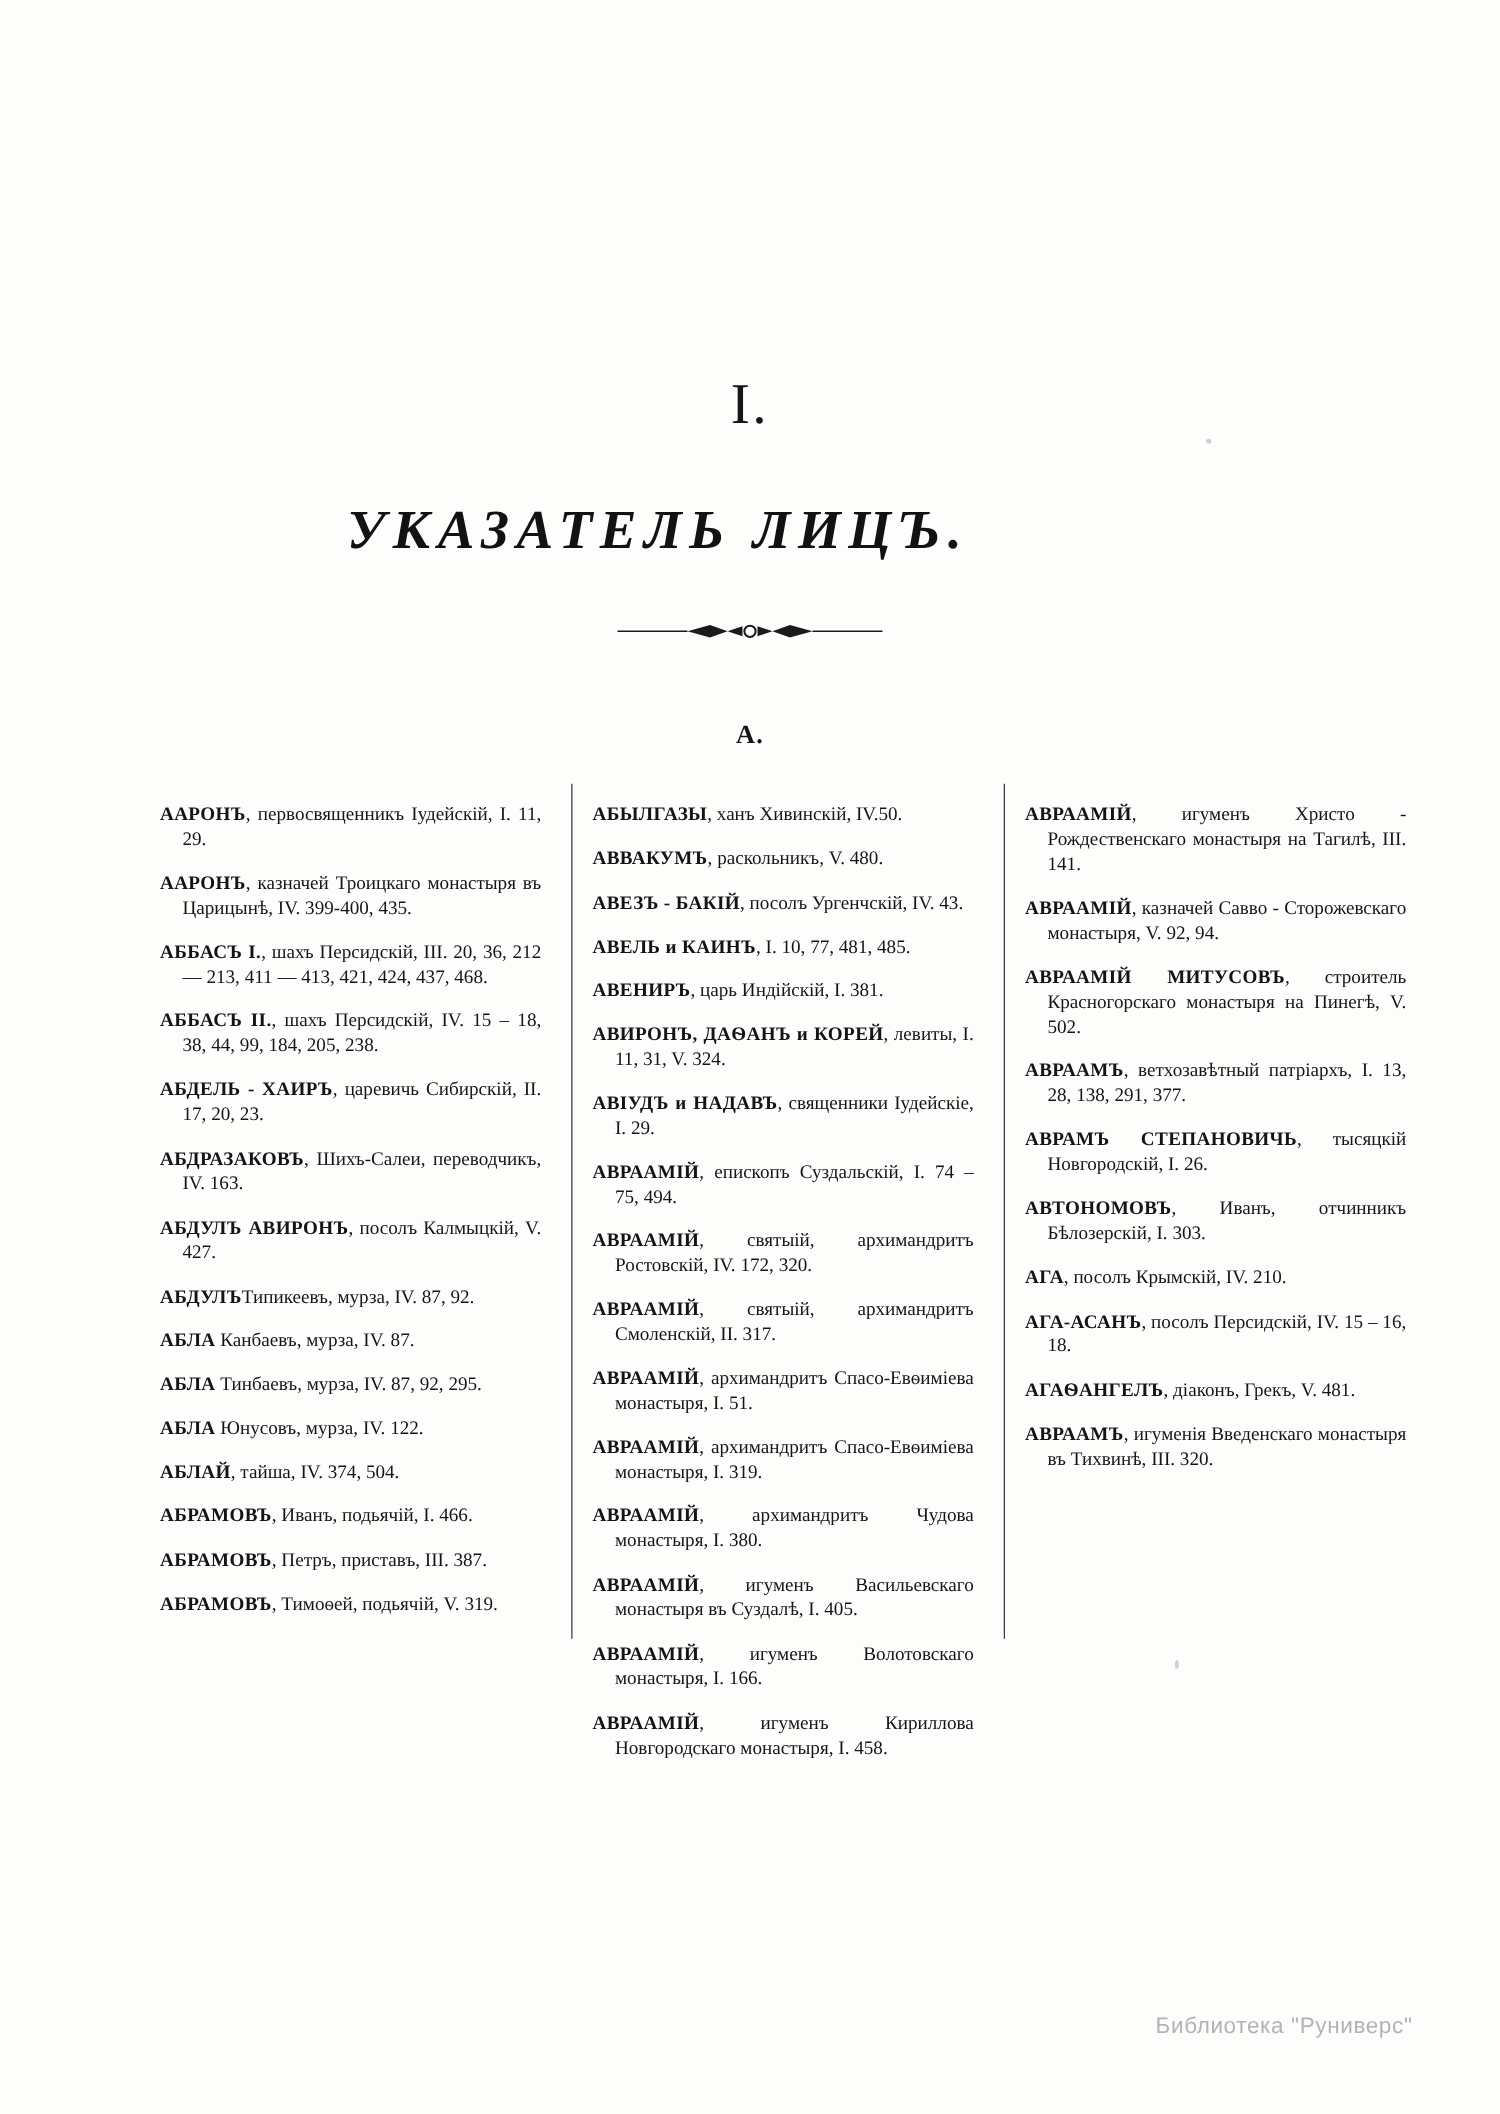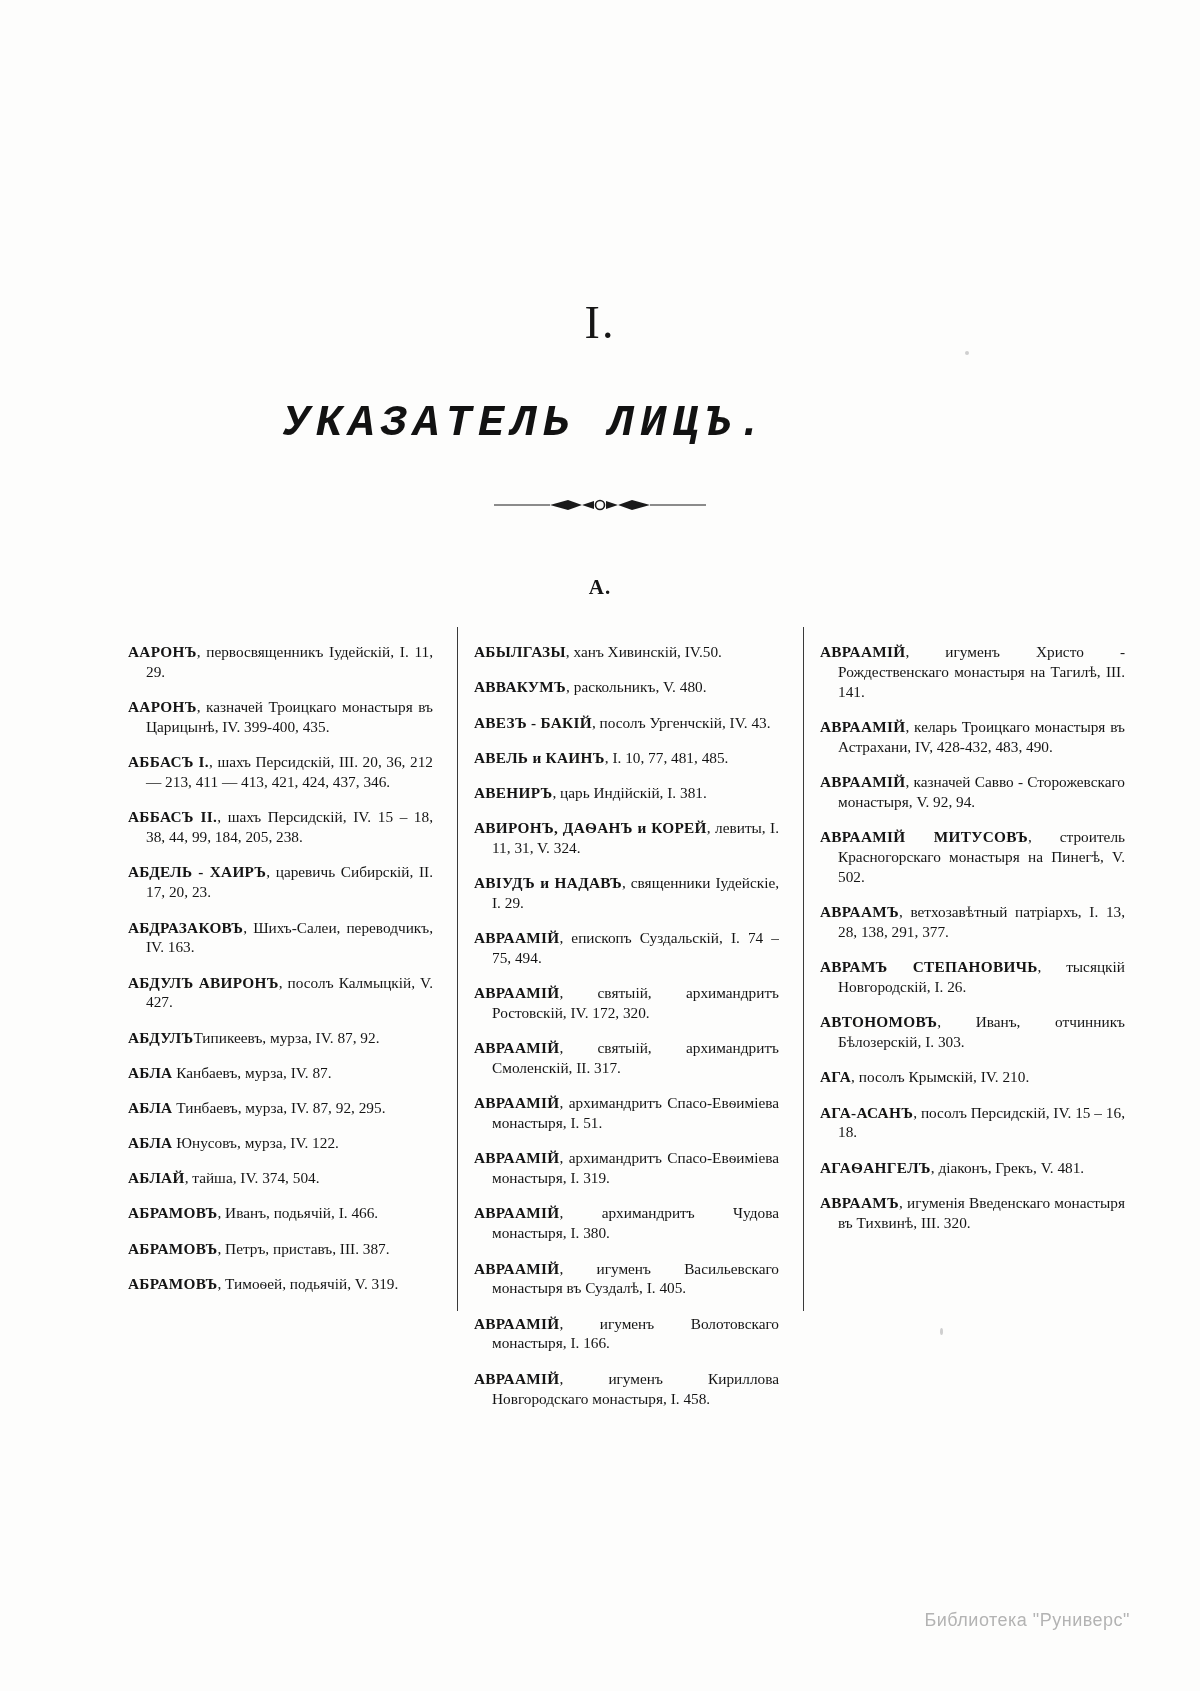--- a/index.html
+++ b/index.html
@@ -32,21 +32,21 @@
     font-size: 46px;
     letter-spacing: 2px;
     color: #161616;
   }
   .main-title {
     position: absolute;
     top: 398px;
     left: 0;
     width: 1053px;
     text-align: center;
-    font-family: Liberation Mono, monospace;
+    font-family: Liberation Serif, serif;
     font-weight: bold;
     font-style: italic;
     font-size: 44px;
     letter-spacing: 6px;
     color: #121212;
   }
   .ornament {
     position: absolute;
     top: 496px;
     left: 0;
@@ -140,21 +140,21 @@
       <line x1="160" y1="9" x2="216" y2="9" stroke="#1a1a1a" stroke-width="1.2"></line>
     </svg>
   </div>
 
   <div class="letter-heading">А.</div>
 
   <div class="columns">
     <div class="column">
         <p class="entry"><b>ААРОНЪ</b><span>, первосвященникъ Іудейскій, I. 11, 29.</span></p>
         <p class="entry"><b>ААРОНЪ</b><span>, казначей Троицкаго монастыря въ Царицынѣ, IV. 399-400, 435.</span></p>
-        <p class="entry"><b>АББАСЪ I.</b><span>, шахъ Персидскій, III. 20, 36, 212 — 213, 411 — 413, 421, 424, 437, 346.</span></p>
+        <p class="entry"><b>АББАСЪ I.</b><span>, шахъ Персидскій, III. 20, 36, 212 — 213, 411 — 413, 421, 424, 437, 468.</span></p>
         <p class="entry"><b>АББАСЪ II.</b><span>, шахъ Персидскій, IV. 15 – 18, 38, 44, 99, 184, 205, 238.</span></p>
         <p class="entry"><b>АБДЕЛЬ - ХАИРЪ</b><span>, царевичь Сибирскій, II. 17, 20, 23.</span></p>
         <p class="entry"><b>АБДРАЗАКОВЪ</b><span>, Шихъ-Салеи, переводчикъ, IV. 163.</span></p>
         <p class="entry"><b>АБДУЛЪ АВИРОНЪ</b><span>, посолъ Калмыцкій, V. 427.</span></p>
         <p class="entry"><b>АБДУЛЪ</b><span>Типикеевъ, мурза, IV. 87, 92.</span></p>
         <p class="entry"><b>АБЛА</b><span> Канбаевъ, мурза, IV. 87.</span></p>
         <p class="entry"><b>АБЛА</b><span> Тинбаевъ, мурза, IV. 87, 92, 295.</span></p>
         <p class="entry"><b>АБЛА</b><span> Юнусовъ, мурза, IV. 122.</span></p>
         <p class="entry"><b>АБЛАЙ</b><span>, тайша, IV. 374, 504.</span></p>
         <p class="entry"><b>АБРАМОВЪ</b><span>, Иванъ, подьячій, I. 466.</span></p>
@@ -176,21 +176,20 @@
         <p class="entry"><b>АВРААМІЙ</b><span>, архимандритъ Спасо-Евѳиміева монастыря, I. 51.</span></p>
         <p class="entry"><b>АВРААМІЙ</b><span>, архимандритъ Спасо-Евѳиміева монастыря, I. 319.</span></p>
         <p class="entry"><b>АВРААМІЙ</b><span>, архимандритъ Чудова монастыря, I. 380.</span></p>
         <p class="entry"><b>АВРААМІЙ</b><span>, игуменъ Васильевскаго монастыря въ Суздалѣ, I. 405.</span></p>
         <p class="entry"><b>АВРААМІЙ</b><span>, игуменъ Волотовскаго монастыря, I. 166.</span></p>
         <p class="entry"><b>АВРААМІЙ</b><span>, игуменъ Кириллова Новгородскаго монастыря, I. 458.</span></p>
       </div>
     <div class="col-divider"></div>
     <div class="column">
         <p class="entry"><b>АВРААМІЙ</b><span>, игуменъ Христо - Рождественскаго монастыря на Тагилѣ, III. 141.</span></p>
-        <p class="entry"><b>АВРААМІЙ</b><span>, келарь Троицкаго монастыря въ Астрахани, IV, 428-432, 483, 490.</span></p>
         <p class="entry"><b>АВРААМІЙ</b><span>, казначей Савво - Сторожевскаго монастыря, V. 92, 94.</span></p>
         <p class="entry"><b>АВРААМІЙ МИТУСОВЪ</b><span>, строитель Красногорскаго монастыря на Пинегѣ, V. 502.</span></p>
         <p class="entry"><b>АВРААМЪ</b><span>, ветхозавѣтный патріархъ, I. 13, 28, 138, 291, 377.</span></p>
         <p class="entry"><b>АВРАМЪ СТЕПАНОВИЧЬ</b><span>, тысяцкій Новгородскій, I. 26.</span></p>
         <p class="entry"><b>АВТОНОМОВЪ</b><span>, Иванъ, отчинникъ Бѣлозерскій, I. 303.</span></p>
         <p class="entry"><b>АГА</b><span>, посолъ Крымскій, IV. 210.</span></p>
         <p class="entry"><b>АГА-АСАНЪ</b><span>, посолъ Персидскій, IV. 15 – 16, 18.</span></p>
         <p class="entry"><b>АГАѲАНГЕЛЪ</b><span>, діаконъ, Грекъ, V. 481.</span></p>
         <p class="entry"><b>АВРААМЪ</b><span>, игуменія Введенскаго монастыря въ Тихвинѣ, III. 320.</span></p>
       </div>

